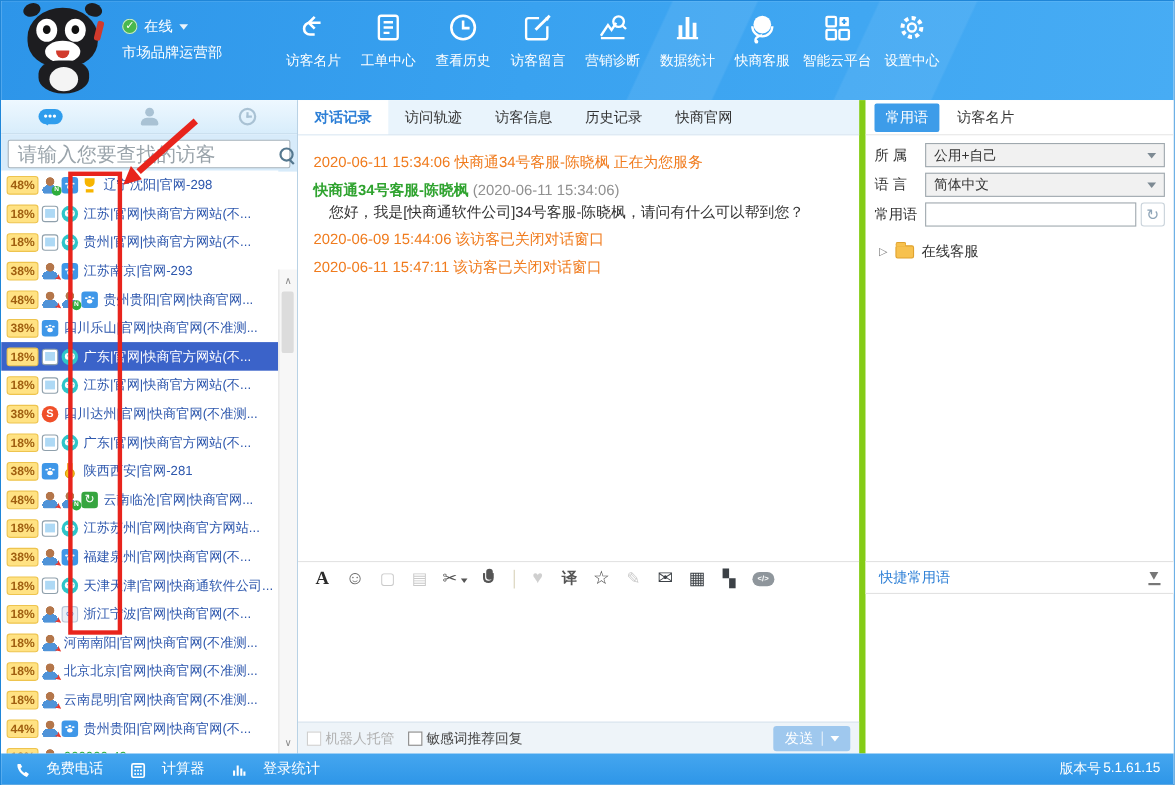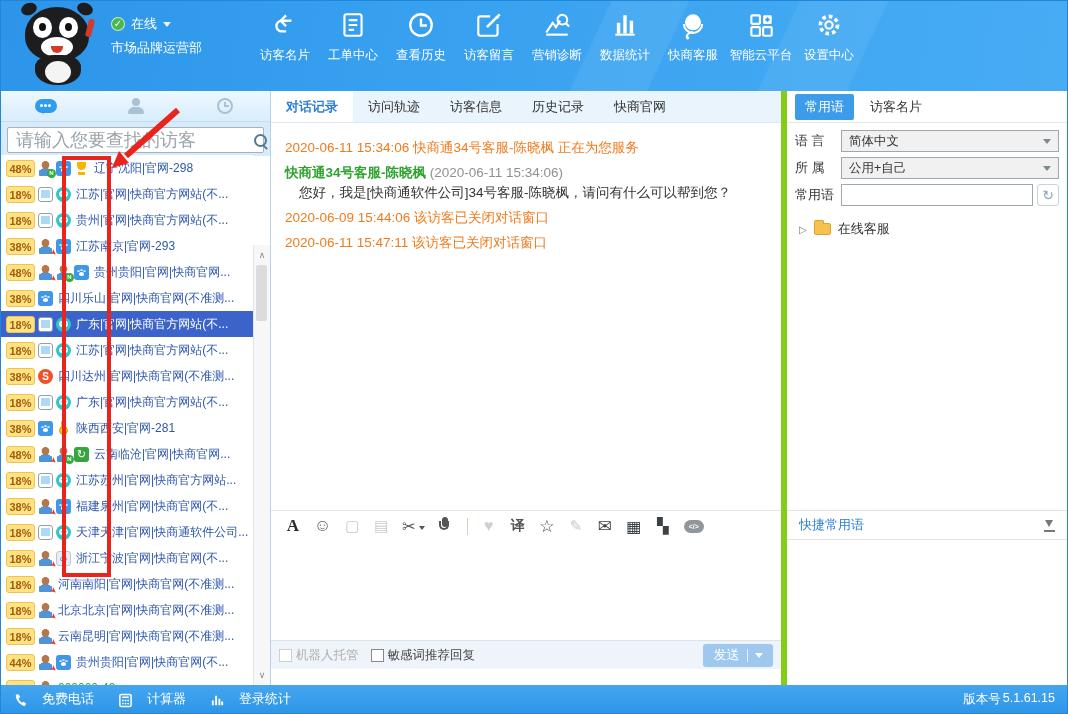--- a/index.html
+++ b/index.html
@@ -123,21 +123,21 @@
   .eic-sep{width:1px;height:17px;background:#d8d2b8;min-width:1px;cursor:default;}
   .eic-favorite::before{content:"\2665";font-size:16px;color:#cfcfcf;}
   .eic-translate::before{content:"\8BD1";font-size:14px;font-weight:bold;color:#555;}
   .eic-star::before{content:"\2606";font-size:17px;color:#444;}
   .eic-sign::before{content:"\270E";font-size:15px;color:#c9c9c9;}
   .eic-mail::before{content:"\2709";font-size:17px;color:#3c4146;}
   .eic-table::before{content:"\25A6";font-size:16px;color:#3c4146;}
   .eic-layout::before{content:"\259A";font-size:15px;color:#3c4146;}
   .eic-code{width:20px;height:13px;background:#8f969c;border-radius:7px;}
   .eic-code::before{content:"</>";color:#fff;font-size:7px;font-weight:bold;}
-  .composer-foot{position:absolute;left:0;right:0;bottom:16px;height:29px;background:#eef4f9;border-top:1px solid #d9e4ee;
+  .composer-foot{position:absolute;left:0;right:0;bottom:0;height:29px;background:#eef4f9;border-top:1px solid #d9e4ee;
     display:flex;align-items:center;padding:12px 8px;font-size:12.5px;box-sizing:border-box;}
   .chkgrp{display:flex;align-items:center;margin-right:12px;cursor:pointer;}
   .chkbox{width:13px;height:13px;background:#fff;border:1px solid #888;margin-right:4px;box-sizing:border-box;}
   .chkgrp.disabled{color:#b0b0b0;} .chkgrp.disabled .chkbox{border-color:#cfcfcf;}
   .chkgrp.normal{color:#444;}
   .send-btn{margin-left:auto;width:70px;height:23px;background:#9fc8ee;color:#fff;border-radius:3px;
     display:flex;align-items:center;justify-content:center;gap:7px;font-size:13px;cursor:pointer;}
   .send-div{width:1px;height:13px;background:rgba(255,255,255,.75);}
   .send-caret{width:0;height:0;border:4px solid transparent;border-top:5px solid #fff;margin-top:4px;}
 
@@ -491,30 +491,30 @@
     </div>
   </div>
 
   <div class="rpanel">
     <div class="rtabs">
         <span class="rtab active">常用语</span>
         <span class="rtab">访客名片</span>
       </div>
     <div class="rform">
       <div class="frow">
+        <span class="flabel">所 属</span>
+        <span class="fselect">
+          <span>公用+自己</span>
+          <span class="fsel-caret"></span>
+        </span>
+      </div>
+      <div class="frow">
         <span class="flabel">语 言</span>
         <span class="fselect">
           <span>简体中文</span>
-          <span class="fsel-caret"></span>
-        </span>
-      </div>
-      <div class="frow">
-        <span class="flabel">所 属</span>
-        <span class="fselect">
-          <span>公用+自己</span>
           <span class="fsel-caret"></span>
         </span>
       </div>
       <div class="frow">
         <span class="flabel">常用语</span>
         <input class="finput" type="text" value="" style="">
         <span class="refresh-btn"></span>
       </div>
     </div>
     <div class="tree-row">

